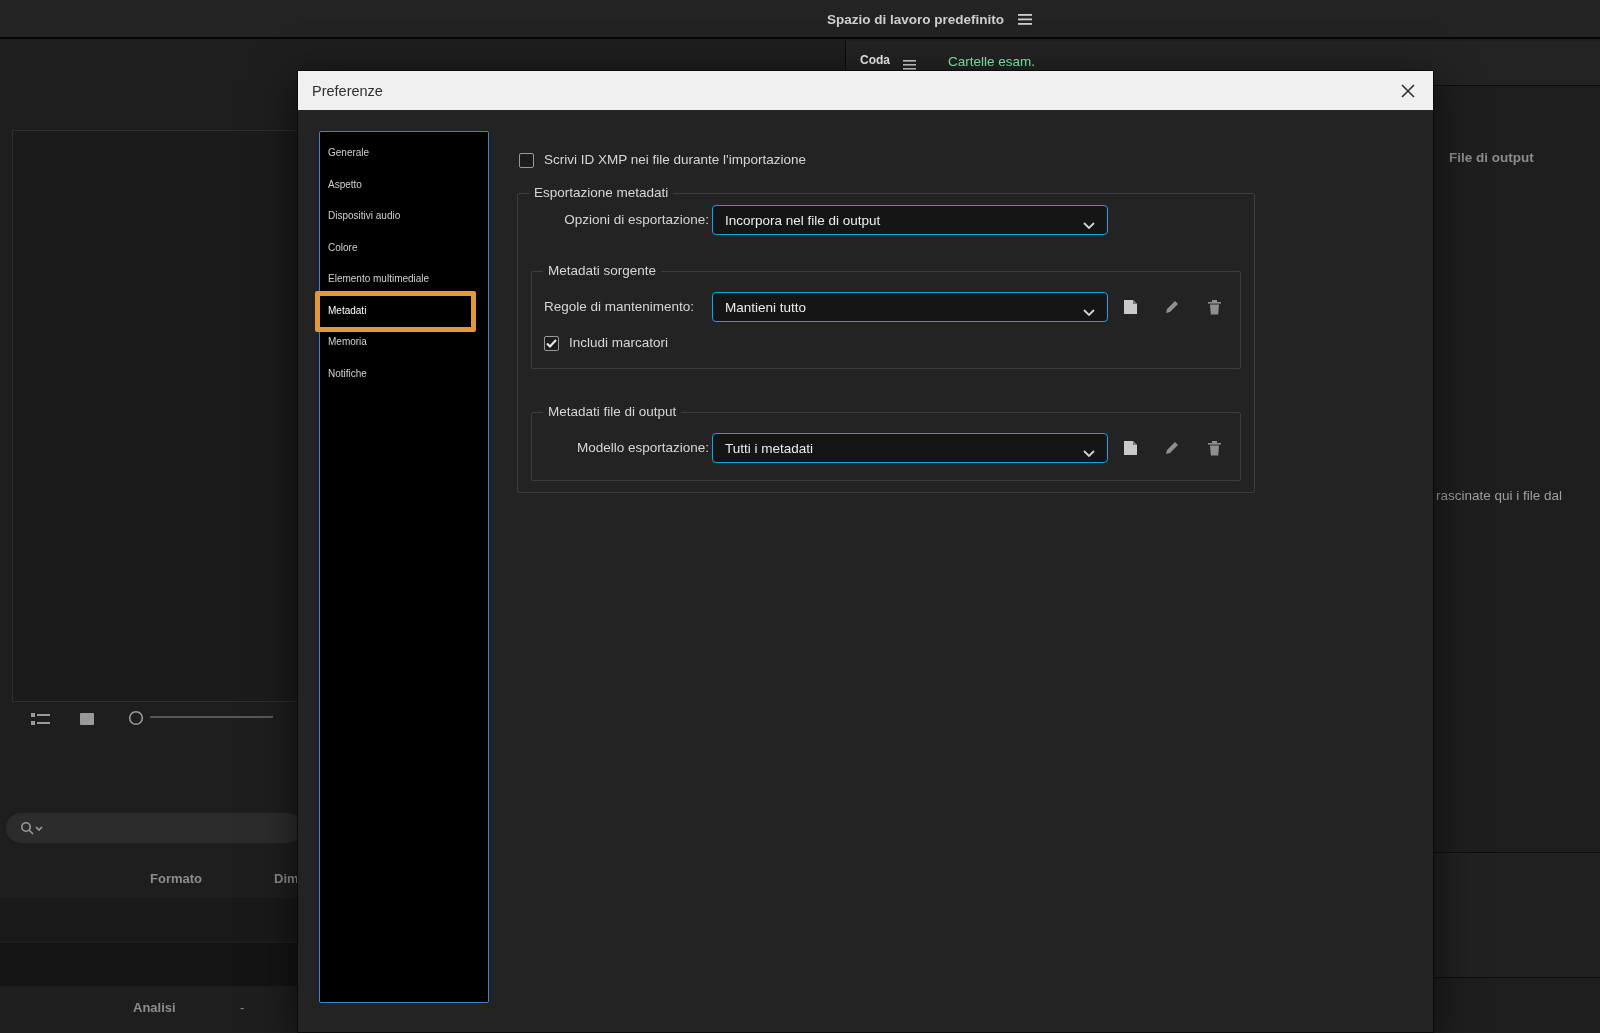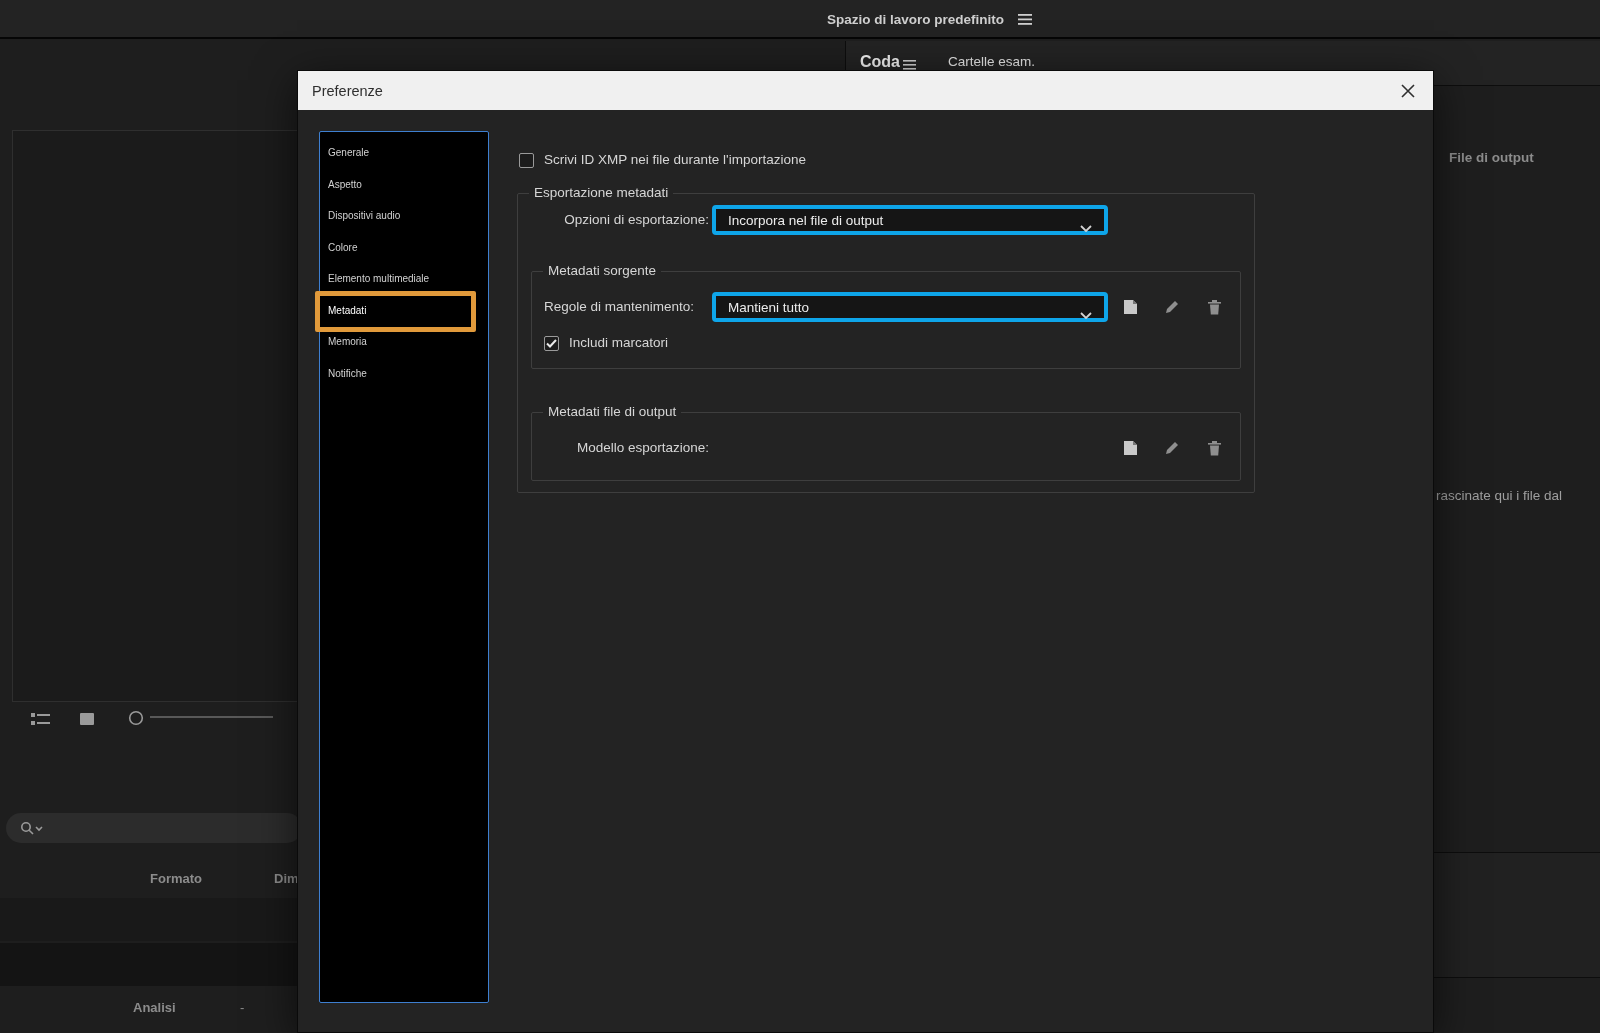--- a/index.html
+++ b/index.html
@@ -26,23 +26,23 @@
   .col-header { position:absolute; font-size:13px; font-weight:bold; color:#8c8c8c; white-space:nowrap; }
   .row-band { position:absolute; left:0; width:310px; height:43px; }
   .band-a { top:898px; background:#191919; }
   .band-b { top:943px; background:#141414; }
   .analysis-label { position:absolute; left:133px; top:1000px; font-size:13px; font-weight:bold; color:#8c8c8c; }
   .analysis-value { position:absolute; left:240px; top:1000px; font-size:13px; color:#8c8c8c; }
   
   .tabbar-bg { position:absolute; left:845px; top:41px; width:755px; height:44px; background:#232323; }
   .v-divider { position:absolute; left:845px; top:41px; width:1px; height:44px; background:#0d0d0d; }
   .h-divider { position:absolute; left:845px; top:85px; width:755px; height:1px; background:#0d0d0d; }
-  .queue-tab { position:absolute; left:860px; top:53px; font-size:16px; font-weight:bold; color:#f0f0f0; }
+  .queue-tab { position:absolute; left:860px; top:53px; font-size:12px; font-weight:bold; color:#f0f0f0; }
   .panel-menu { position:absolute; left:903px; top:56px; }
-  .watch-tab { position:absolute; left:948px; top:54px; font-size:13.5px; color:#e5e5e5; }
+  .watch-tab { position:absolute; left:948px; top:54px; font-size:13.5px; color:#86efac; }
   .output-header { position:absolute; left:1449px; top:150px; font-size:13.5px; font-weight:bold; color:#8c8c8c; }
   .drop-hint { position:absolute; left:1436px; top:488px; font-size:13.5px; color:#9f9f9f; white-space:nowrap; }
   .right-lower { position:absolute; left:845px; top:852px; width:755px; height:126px;
             background:#212121; border-top:1px solid #0d0d0d; border-bottom:1px solid #0d0d0d; }
   
   .dialog { position:absolute; left:297px; top:70px; width:1137px; height:963px;
             background:#232323; border:1px solid #0a0a0a; z-index:20;
             box-shadow:0 10px 40px rgba(0,0,0,.6); }
   .dialog-titlebar { position:absolute; left:0; top:0; width:100%; height:39px;
             background:#f0f0f0; display:flex; align-items:center; }
@@ -57,21 +57,21 @@
   .pref-item.selected { color:#ffffff; }
   .annotation { position:absolute; left:17px; top:220px; width:161px; height:41px;
             border:5px solid #E19A3B; border-radius:2px; z-index:5; pointer-events:none; }
   
   .flabel { position:absolute; width:180px; text-align:right; font-size:13.5px;
             color:#d6d6d6; line-height:16px; white-space:nowrap; }
   .fgroup { position:absolute; border:1px solid #3e3e3e; border-radius:2px; }
   .flegend { position:absolute; top:-9px; left:11px; background:#232323; padding:0 5px;
             font-size:13.5px; color:#d6d6d6; white-space:nowrap; }
   .dd { position:absolute; width:396px; height:30px; background:#151515;
-            border:4px solid #0ea5e9; border-radius:4px; display:flex; align-items:center;
+            border:1px solid #0ea5e9; border-radius:4px; display:flex; align-items:center;
             padding:0 34px 0 12px; font-size:13.5px; color:#ececec; cursor:pointer; white-space:nowrap; }
   .dd .chev { position:absolute; right:12px; top:11px; }
   .checkbox { position:absolute; width:15px; height:15px; background:#1c1c1c;
             border:1px solid #9a9a9a; border-radius:2px; display:flex;
             align-items:center; justify-content:center; cursor:pointer; }
   .checkbox svg { display:none; }
   .checkbox.checked svg { display:block; }
   .cb-label { position:absolute; font-size:13.5px; color:#d6d6d6; line-height:16px; white-space:nowrap; }
   .icon-btn { position:absolute; width:20px; height:20px; display:flex;
             align-items:center; justify-content:center; cursor:pointer; }
@@ -226,20 +226,28 @@
           <path d="M1 4.5 L4 7.5 L10 1" stroke="#eaeaea" stroke-width="2" fill="none"></path>
         </svg>
     </div>
     <div class="cb-label" style="left:271px; top:264px;">Includi marcatori</div>
 
     <div class="fgroup" style="left:233px; top:341px; width:710px; height:69px;">
       <span class="flegend">Metadati file di output</span>
     </div>
 
     <div class="flabel" style="left:231px; top:369px;">Modello esportazione:</div>
+    <div class="dd" style="left:414px; top:362px;">
+      <span>Tutti i metadati</span>
+      <span class="chev">
+        <svg width="12" height="7" viewBox="0 0 12 7">
+            <path d="M1 1 l5 5 5-5" stroke="#d2d2d2" stroke-width="1.8" fill="none"></path>
+          </svg>
+      </span>
+    </div>
     <div class="icon-btn" style="left:822px; top:367px;">
       <svg width="17" height="16" viewBox="0 0 17 16">
           <path d="M2 1 h9 l4 4 v10 h-13 z" fill="#c9c9c9"></path>
           <path d="M11 1 l4 4 h-4 z" fill="#777"></path>
         </svg>
     </div>
     <div class="icon-btn" style="left:864px; top:367px;">
       <svg width="16" height="16" viewBox="0 0 16 16">
           <path d="M2 14 l1-4 8-8 3 3-8 8 z" fill="#8f8f8f"></path>
         </svg>

